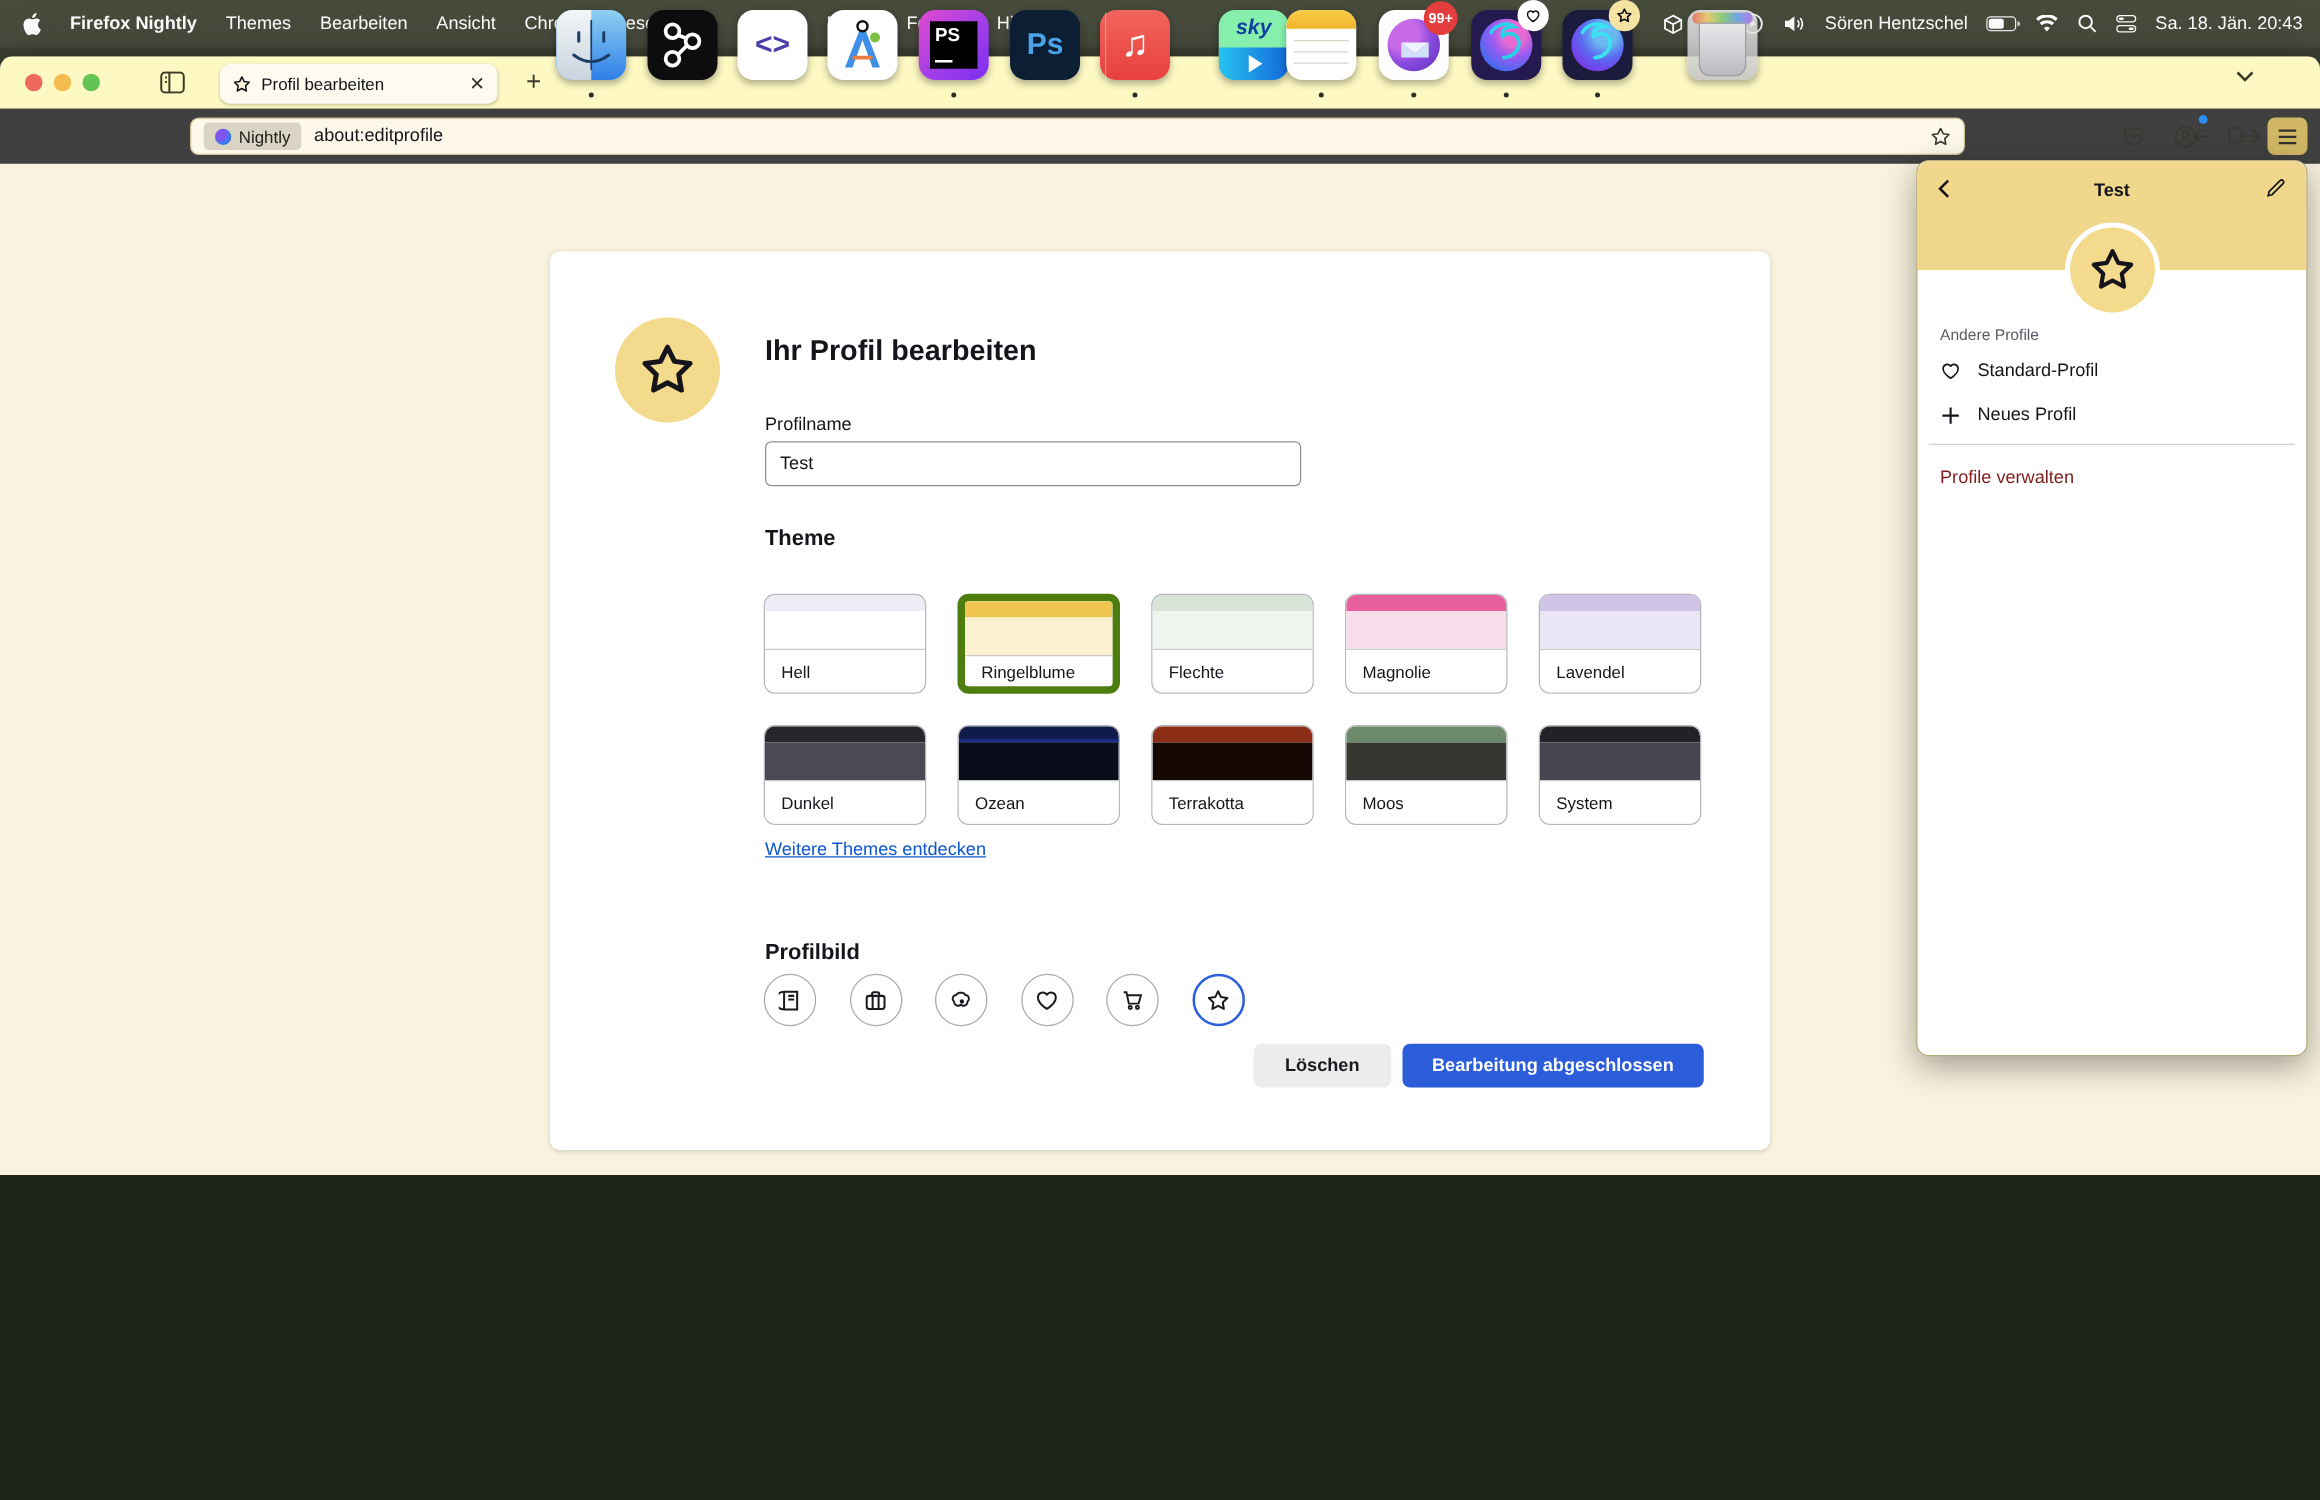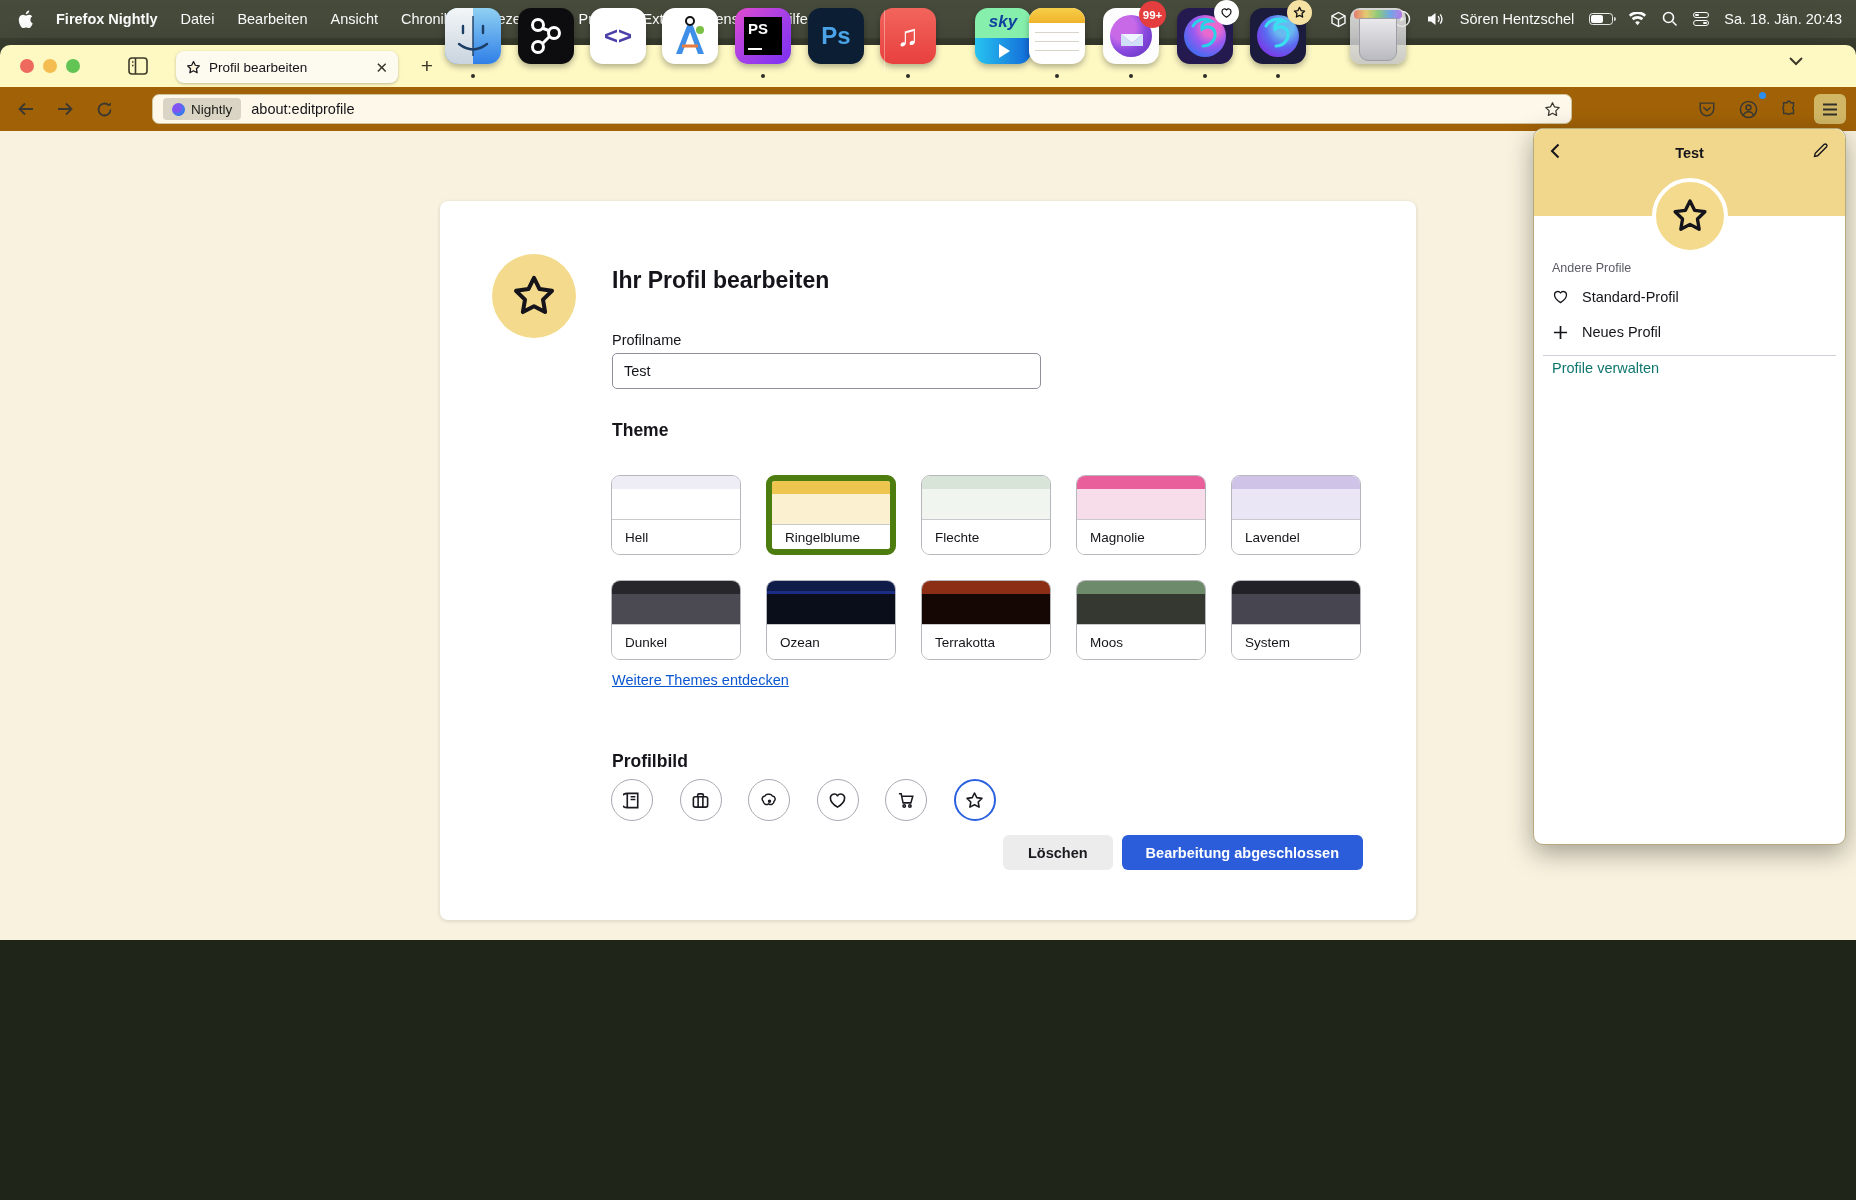--- a/index.html
+++ b/index.html
@@ -37,21 +37,21 @@
   .light { width:14px; height:14px; border-radius:50%; }
   .light.r { background:#ee6a5f; } .light.y { background:#f5bd4f; } .light.g { background:#61c454; }
   .sidebar-btn { position:absolute; left:125px; top:9px; width:26px; height:24px; display:flex; align-items:center; justify-content:center; color:#3d3a2a; }
   .tab { position:absolute; left:176px; top:6px; width:222px; height:32px; background:#fdfaef; border-radius:8px;
     box-shadow:0 1px 3px rgba(0,0,0,.25); display:flex; align-items:center; padding:0 10px; gap:8px; }
   .tab .t-title { font-size:13.5px; color:#15141a; flex:1; white-space:nowrap; overflow:hidden; }
   .tab .t-close { color:#35332a; font-size:15px; line-height:1; }
   .newtab-btn { position:absolute; left:415px; top:10px; width:24px; height:24px; color:#3c3929; font-size:21px; line-height:22px; text-align:center; }
   .alltabs-btn { position:absolute; right:52px; top:11px; color:#3c3929; }
 
-  .navbar { position:relative; height:44px; background:#a16207; display:flex; align-items:center; }
+  .navbar { position:relative; height:44px; background:#404040; display:flex; align-items:center;justify-content:flex-end; }
   .nav-ic { width:32px; height:30px; display:flex; align-items:center; justify-content:center; color:#3a3830; }
   .nav-group { display:flex; align-items:center; gap:7px; padding-left:10px; }
   .urlbar { position:absolute; left:152px; top:7px; width:1420px; height:30px; background:#fdf8e9; border:1px solid #cfc49b;
     border-radius:7px; display:flex; align-items:center; padding:0 10px; gap:10px; }
   .chip { display:flex; align-items:center; gap:6px; background:#d9d4c4; border-radius:4px; height:22px; padding:0 9px; }
   .chip .ffmini { width:13px; height:13px; border-radius:50%; background:radial-gradient(circle at 35% 35%,#7f54f0 0 35%,#3b7df0 60%,#1f4fd0 100%); }
   .chip span { font-size:13.5px; color:#20201c; }
   .url-text { font-size:14.5px; color:#15141a; flex:1; }
   .url-star { color:#3a3830; }
   .nav-right { position:absolute; right:10px; top:7px; display:flex; align-items:center; gap:9px; }
@@ -95,21 +95,21 @@
   .panel-title { position:absolute; left:0; right:0; top:16px; text-align:center; font-size:14.5px; font-weight:bold; color:#15141a; }
   .panel-back { position:absolute; left:16px; top:14px; color:#15141a; }
   .panel-edit { position:absolute; right:16px; top:13px; color:#15141a; }
   .panel-avatar { position:absolute; left:118px; top:49px; width:76px; height:76px; border-radius:50%; background:#f3da8c;
     border:4px solid #fff; display:flex; align-items:center; justify-content:center; }
   .panel-section { position:absolute; left:18px; top:132px; font-size:12.5px; color:#5b5b66; }
   .panel-item { position:absolute; left:0; width:100%; height:32px; display:flex; align-items:center; gap:13px; padding-left:18px;
     font-size:14.5px; color:#15141a; }
   .panel-item .pi-icon { width:17px; display:flex; justify-content:center; color:#15141a; }
   .panel-divider { position:absolute; left:9px; right:9px; top:226px; height:1px; background:#cfcfd8; }
-  .panel-manage { position:absolute; left:18px; top:231px; font-size:14.5px; color:#0f766e; }
+  .panel-manage { position:absolute; left:18px; top:245px; font-size:14.5px; color:#7f1d1d; }
 
   
   .dock { position:absolute; left:445px; top:1112px; width:973px; height:81px; border-radius:25px;
     background:rgba(154,156,144,.55); border:1px solid rgba(255,255,255,.22); }
   .dock-item { position:absolute; top:8px; width:56px; height:56px; border-radius:13px; overflow:visible; }
   .di-face { width:56px; height:56px; border-radius:13px; overflow:hidden; position:relative; box-shadow:0 3px 6px rgba(0,0,0,.3); }
   .dock-dot { position:absolute; left:26px; top:74px; width:4px; height:4px; border-radius:50%; background:#2c2c28; }
   .dock-sep { position:absolute; left:884px; top:10px; width:1px; height:61px; background:rgba(255,255,255,.35); }
   .badge { position:absolute; border-radius:50%; display:flex; align-items:center; justify-content:center; }
   .badge.red { right:-7px; top:-7px; width:27px; height:27px; background:#e43d3d; color:#fff; font-size:11.5px; font-weight:bold; }
@@ -154,21 +154,21 @@
   <div class="forest"></div>
 
   <div class="menubar">
     <div class="mb-left">
       <span class="mb-icon">
         <svg width="15" height="18" viewBox="0 0 15 18" fill="#fff">
             <path d="M12.4 9.6c0-2.1 1.7-3.1 1.8-3.2-1-1.4-2.5-1.6-3-1.6-1.3-.1-2.5.8-3.2.8-.7 0-1.7-.8-2.8-.8C3.7 4.8 2.3 5.6 1.5 7 0 9.7 1.1 13.7 2.6 15.9c.7 1.1 1.6 2.3 2.7 2.2 1.1 0 1.5-.7 2.8-.7s1.7.7 2.8.7c1.2 0 1.9-1.1 2.6-2.1.8-1.2 1.2-2.4 1.2-2.5-.1 0-2.3-.9-2.3-3.9zM10.3 3.1c.6-.7 1-1.7.9-2.7-.9 0-1.9.6-2.5 1.3-.6.6-1 1.6-.9 2.6 1 .1 1.9-.5 2.5-1.2z"></path>
           </svg>
       </span>
       <span class="appname">Firefox Nightly</span>
-      <span>Datei</span>
+      <span>Themes</span>
       <span>Bearbeiten</span>
       <span>Ansicht</span>
       <span>Chronik</span>
       <span>Lesezeichen</span>
       <span>Profile</span>
       <span>Extras</span>
       <span>Fenster</span>
       <span>Hilfe</span>
     </div>
     <div class="mb-right">

